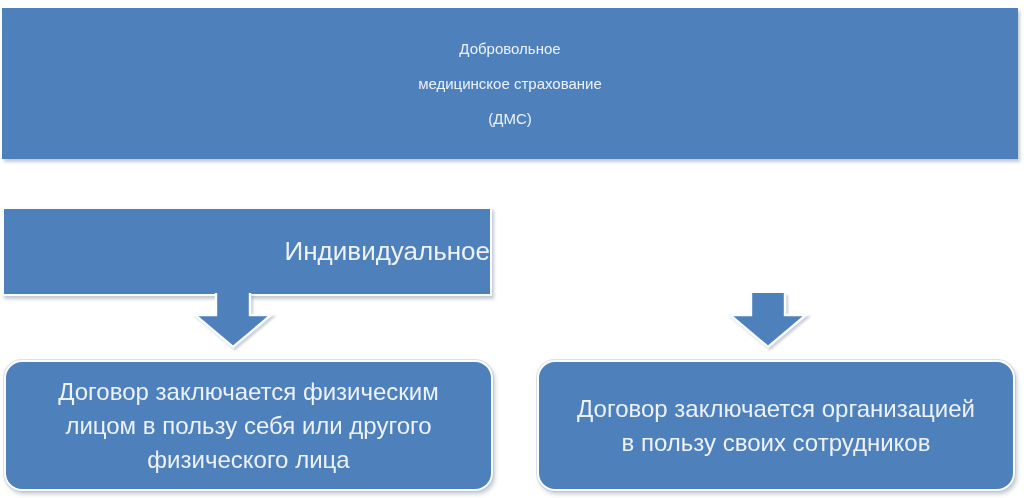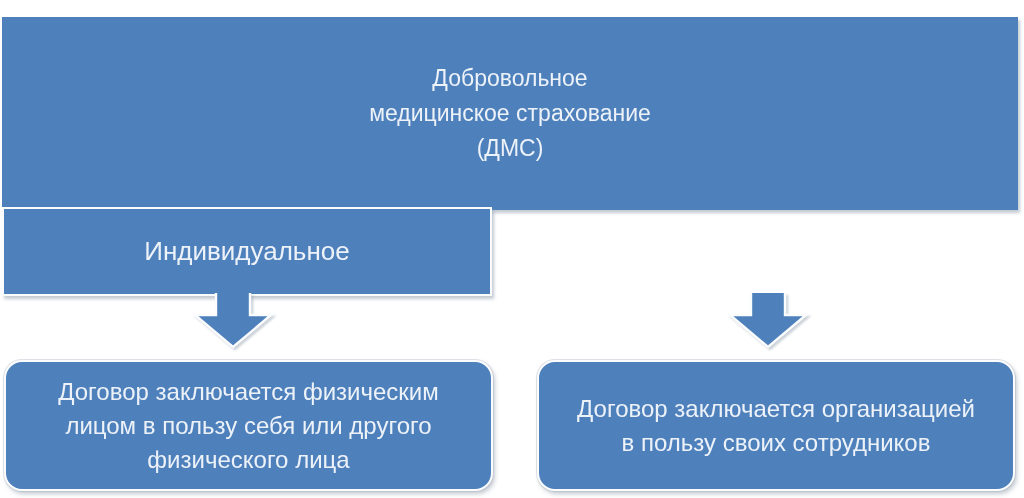--- a/index.html
+++ b/index.html
@@ -22,32 +22,33 @@
     position: absolute;
     background: var(--fill);
     color: var(--text);
     display: flex;
     align-items: center;
     justify-content: center;
     text-align: center;
     white-space: pre-line;
   }
   .top-box {
-    left: 2px; top: 17px;
-    width: 1016px; height: 193px;
-    font-size: 23px;
+    left: 2px; top: 8px;
+    width: 1016px; height: 151px;
+    font-size: 15px;
     line-height: 35px;
     box-shadow: 2px 3px 3px var(--shadow);
   }
   .mid-box {
     top: 207px;
     width: 490px; height: 89px;
     font-size: 26px;
     border: 2px solid var(--edge);
     box-shadow: 2px 3px 3px var(--shadow);
+    justify-content: flex-end;
   }
   .mid-left  { left: 2px; }
   .mid-right { left: 530px; }
   .bottom-box {
     top: 360px;
     height: 131px;
     font-size: 24px;
     line-height: 34px;
     border: 2px solid var(--edge);
     border-radius: 18px;

